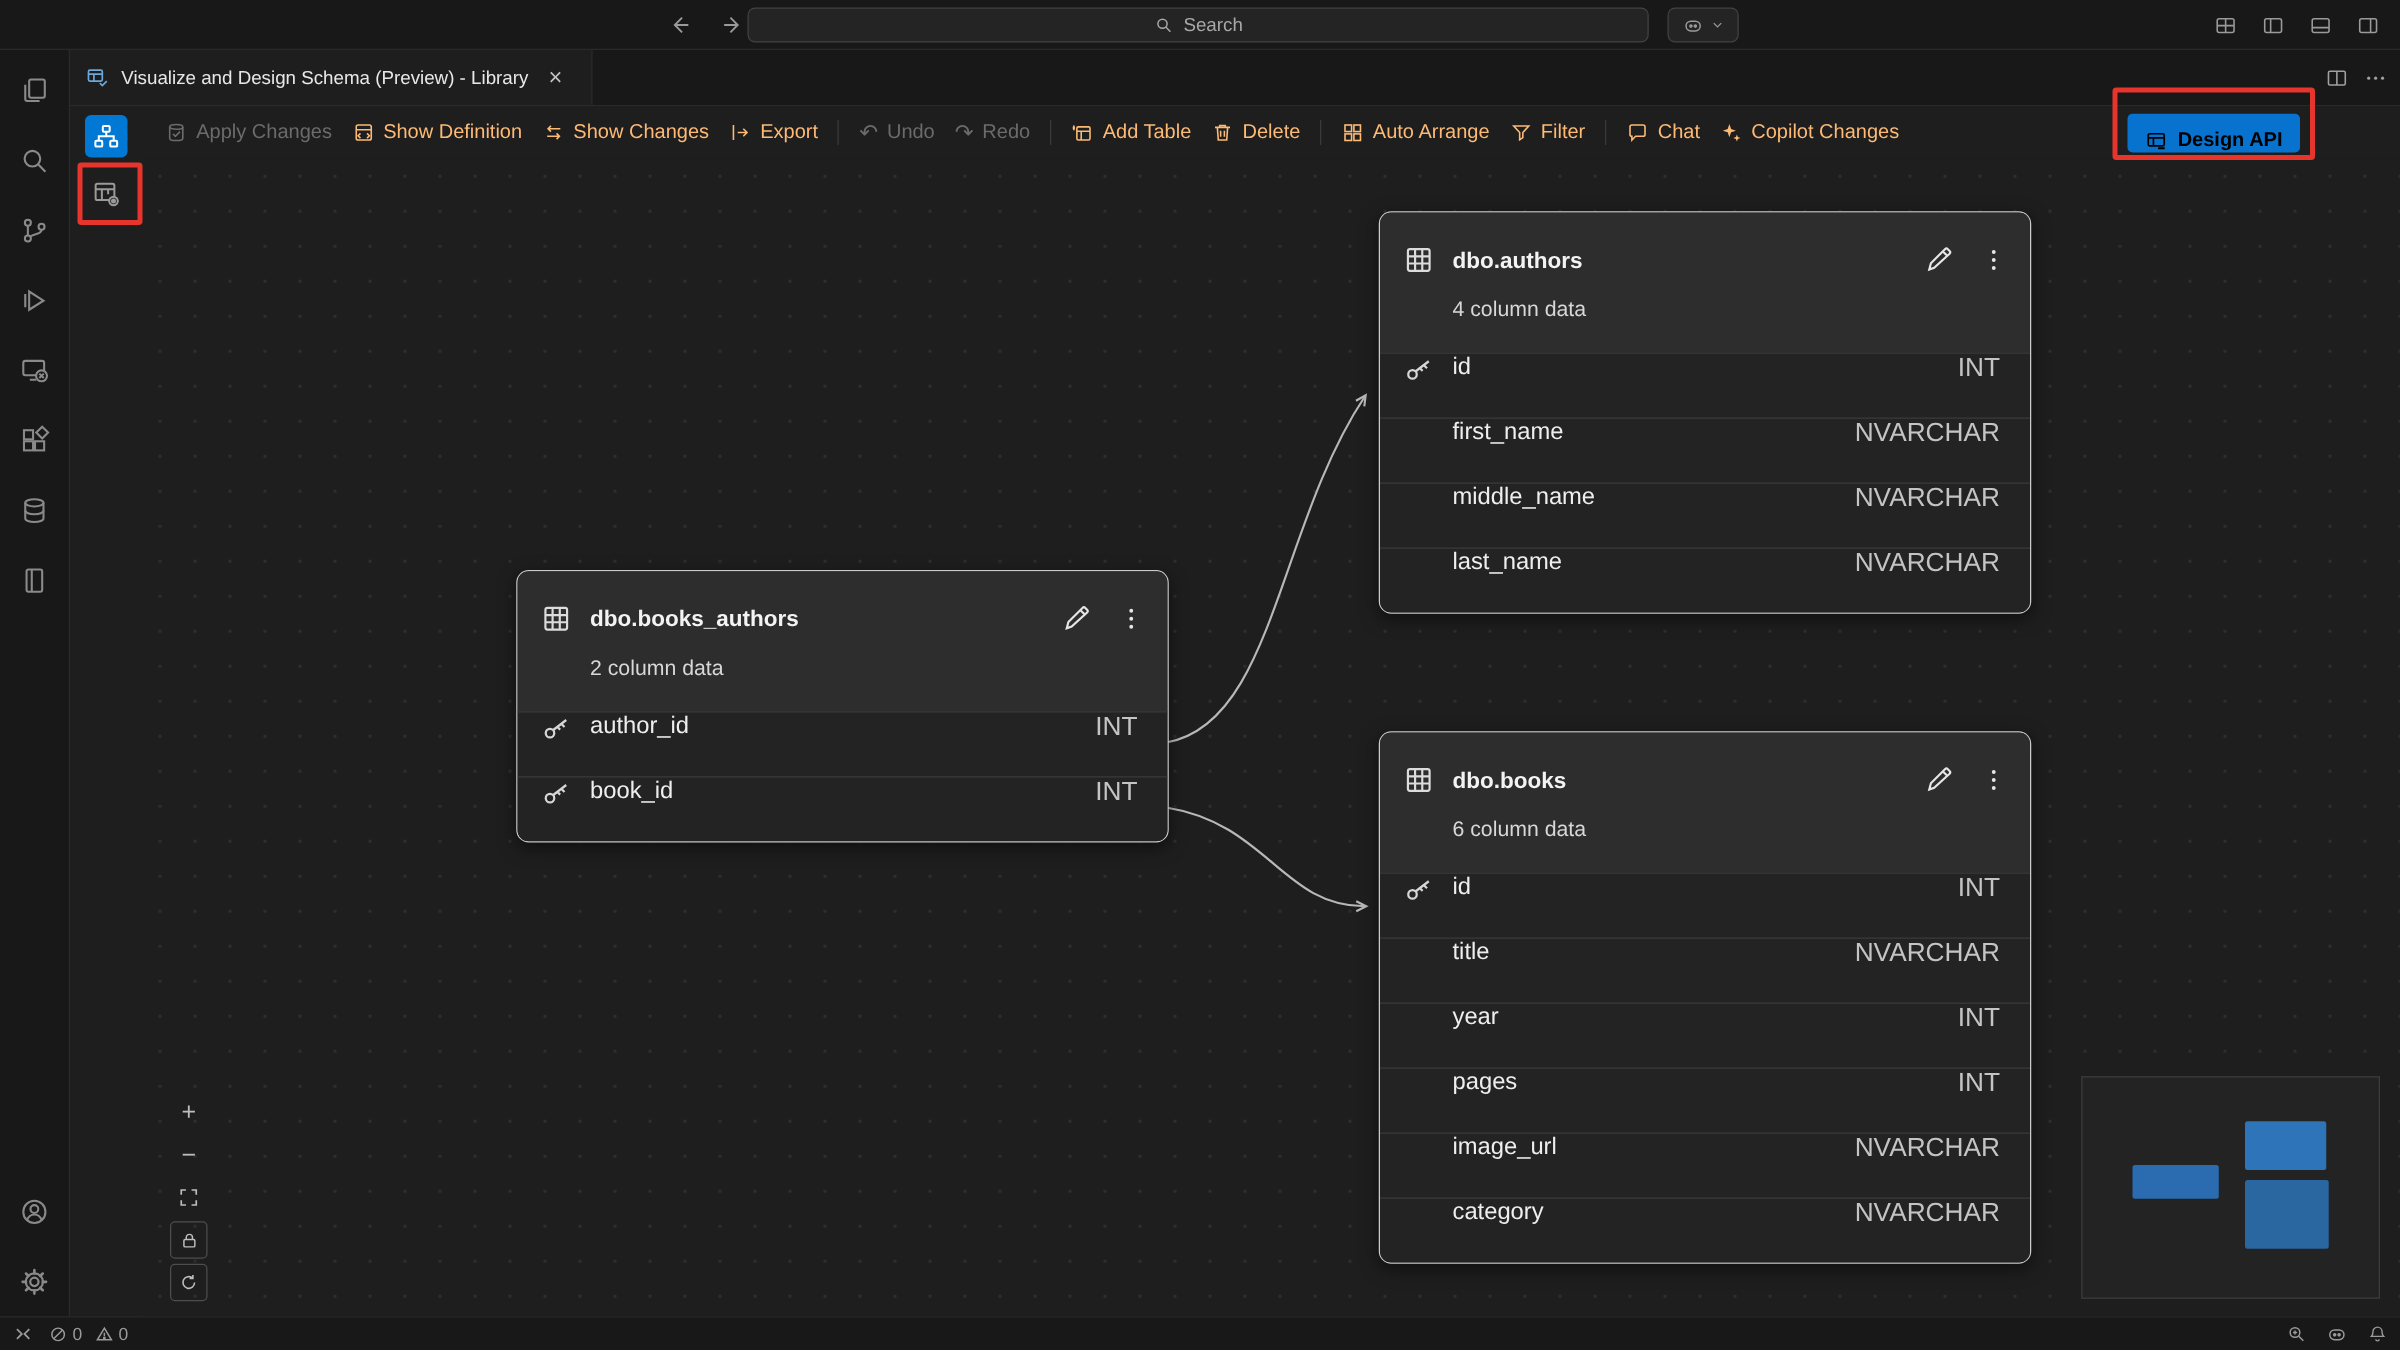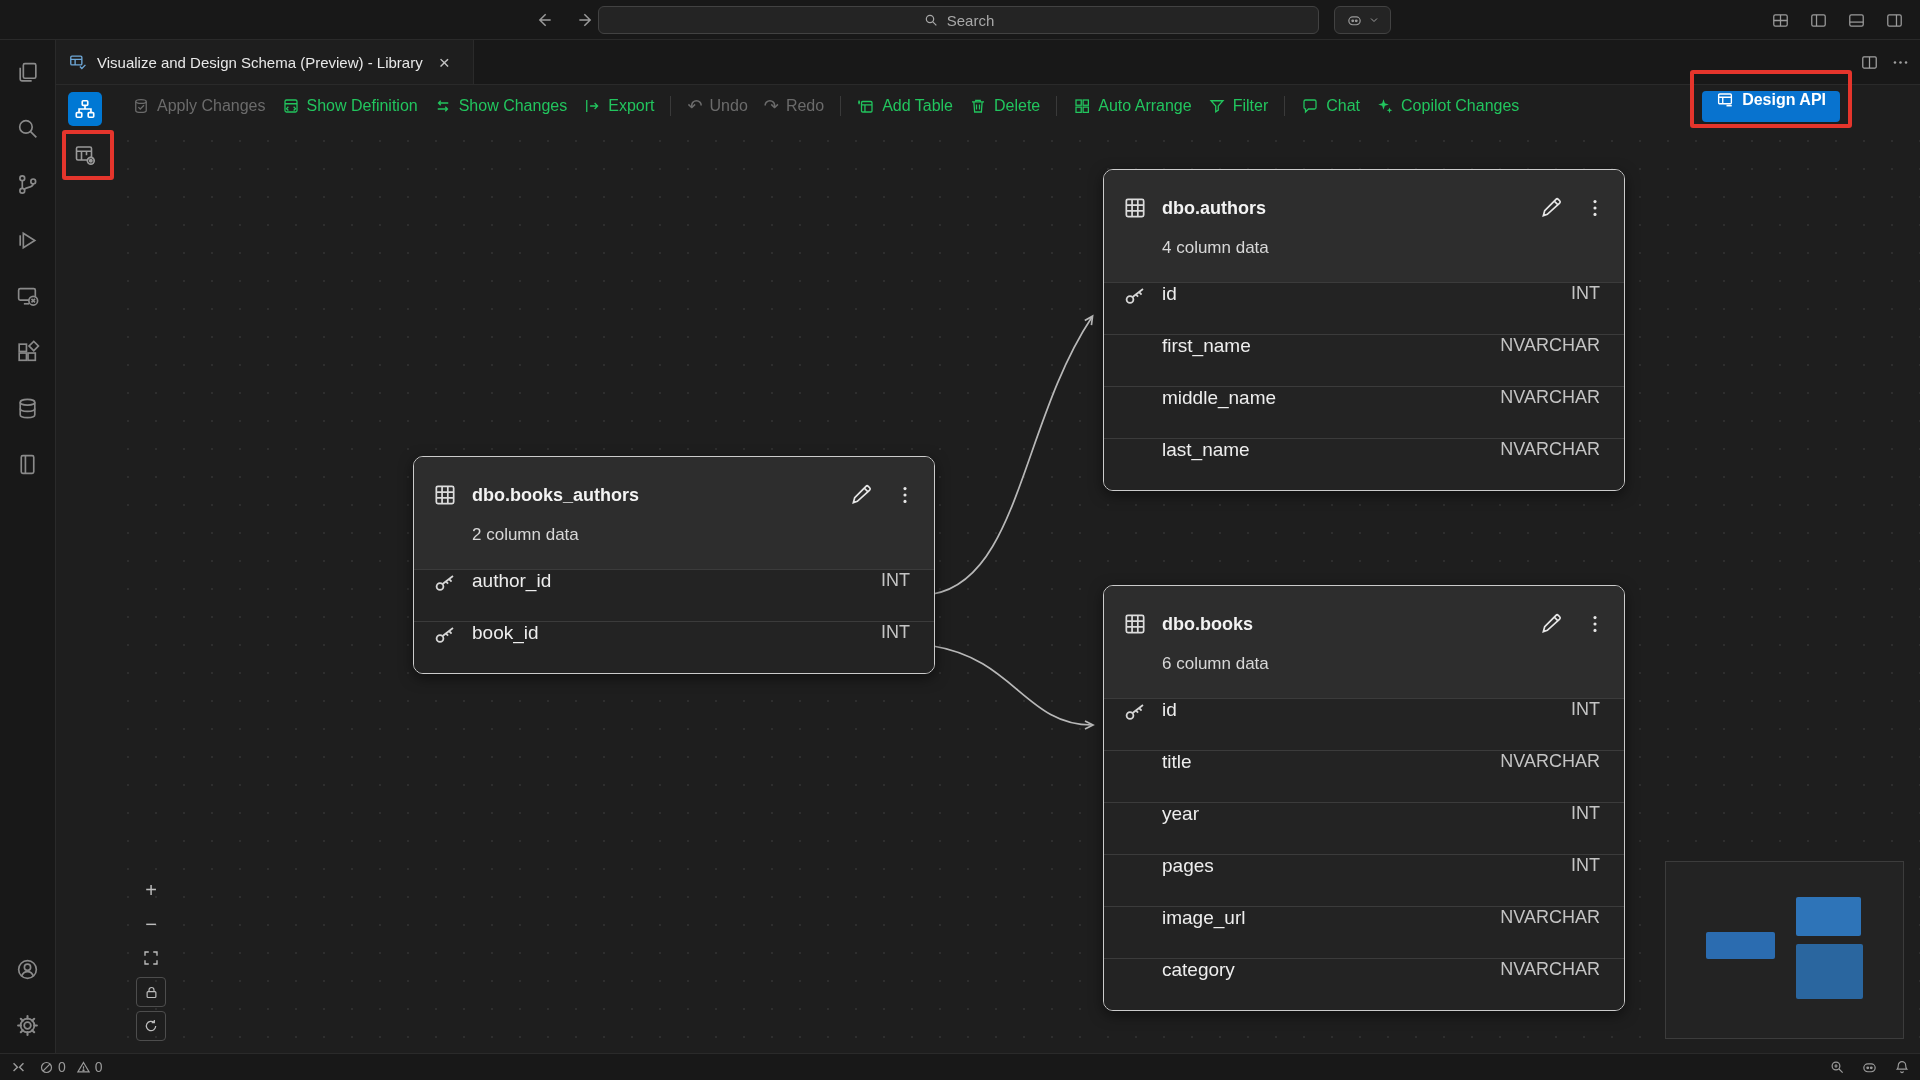--- a/index.html
+++ b/index.html
@@ -29,41 +29,41 @@
   .tabbar-actions{position:absolute;right:10px;top:0;height:44px;display:flex;align-items:center;gap:12px;color:#a0a0a0}
 
   .editor-body{flex:1;display:flex;min-height:0}
   .rail{width:58px;flex:none;background:#1e1e1e;display:flex;flex-direction:column;align-items:center;padding-top:7px;gap:12px}
   .rail-btn{width:34px;height:34px;border-radius:5px;display:flex;align-items:center;justify-content:center;color:#9a9a9a}
   .rail-btn.active{background:#0078d4;color:#ffffff}
   .rail-right{flex:1;display:flex;flex-direction:column;min-width:0}
 
   
   .toolbar{height:42px;flex:none;display:flex;align-items:center;padding:0 80px 0 10px;background:#1e1e1e}
-  .titem{display:flex;align-items:center;gap:7px;padding:6px 8px;font-size:16px;color:#22c55e;border-radius:4px;white-space:nowrap}
+  .titem{display:flex;align-items:center;gap:7px;padding:6px 8px;font-size:16px;color:#fdba74;border-radius:4px;white-space:nowrap}
   .titem.disabled{color:#6b6b6b}
   .titem .u-ic{font-size:18px;line-height:1}
   .tsep{width:1px;height:20px;background:#3a3a3a;margin:0 8px;flex:none}
-  .design-api{margin-left:auto;height:31px;background:#0873cf;color:#ffffff;border-radius:4px;display:flex;align-items:flex-start;gap:8px;padding:0 14px;font-size:16px;font-weight:700}
+  .design-api{margin-left:auto;height:31px;background:#0873cf;color:#000000;border-radius:4px;display:flex;align-items:flex-end;gap:8px;padding:0 14px;font-size:16px;font-weight:700}
 
   
   .canvas{flex:1;position:relative;overflow:hidden;background-color:#1e1e1e;background-image:radial-gradient(#2e2e2e 1.4px,transparent 1.5px);background-size:28px 28px}
   .edges{position:absolute;inset:0;width:100%;height:100%;pointer-events:none}
 
   .node{position:absolute;width:522px;border:1.5px solid #cbcbcb;border-radius:10px;background:#232323;box-shadow:0 4px 14px rgba(0,0,0,.5);overflow:hidden}
   .nhead{background:#2d2d2d;padding:12px 18px 0;height:112px}
   .ntitle{display:flex;align-items:center;gap:14px;height:52px;color:#f3f3f3}
   .nname{font-size:18px;font-weight:700;flex:1}
   .nicon{color:#dcdcdc;flex:none;display:flex}
   .nact{color:#e6e6e6;flex:none;display:flex;margin-left:6px}
   .nsub{margin-left:40px;margin-top:4px;font-size:17px;color:#d8d8d8}
   .row{display:flex;height:52px;padding:0 24px 0 18px;border-top:1px solid #3b3b3b;background:#232323}
   .rkey{width:26px;height:26px;margin-right:14px;color:#d6d6d6;flex:none;display:flex;align-items:center;justify-content:center}
   .rname{flex:1;font-size:19px;color:#eeeeee}
-  .rtype{font-size:18px;color:#c4c4c4}
+  .rtype{font-size:21px;color:#c4c4c4}
 
   .node-ba{left:299px;top:329px}
   .node-authors{left:989px;top:42px}
   .node-books{left:989px;top:458px}
 
   
   .zoomctl{position:absolute;left:22px;bottom:12px;display:flex;flex-direction:column;gap:4px;align-items:center}
   .zbtn{width:30px;height:30px;display:flex;align-items:center;justify-content:center;color:#bdbdbd;font-size:20px;border-radius:4px}
   .zbtn.boxed{border:1px solid #4d4d4d}
 

